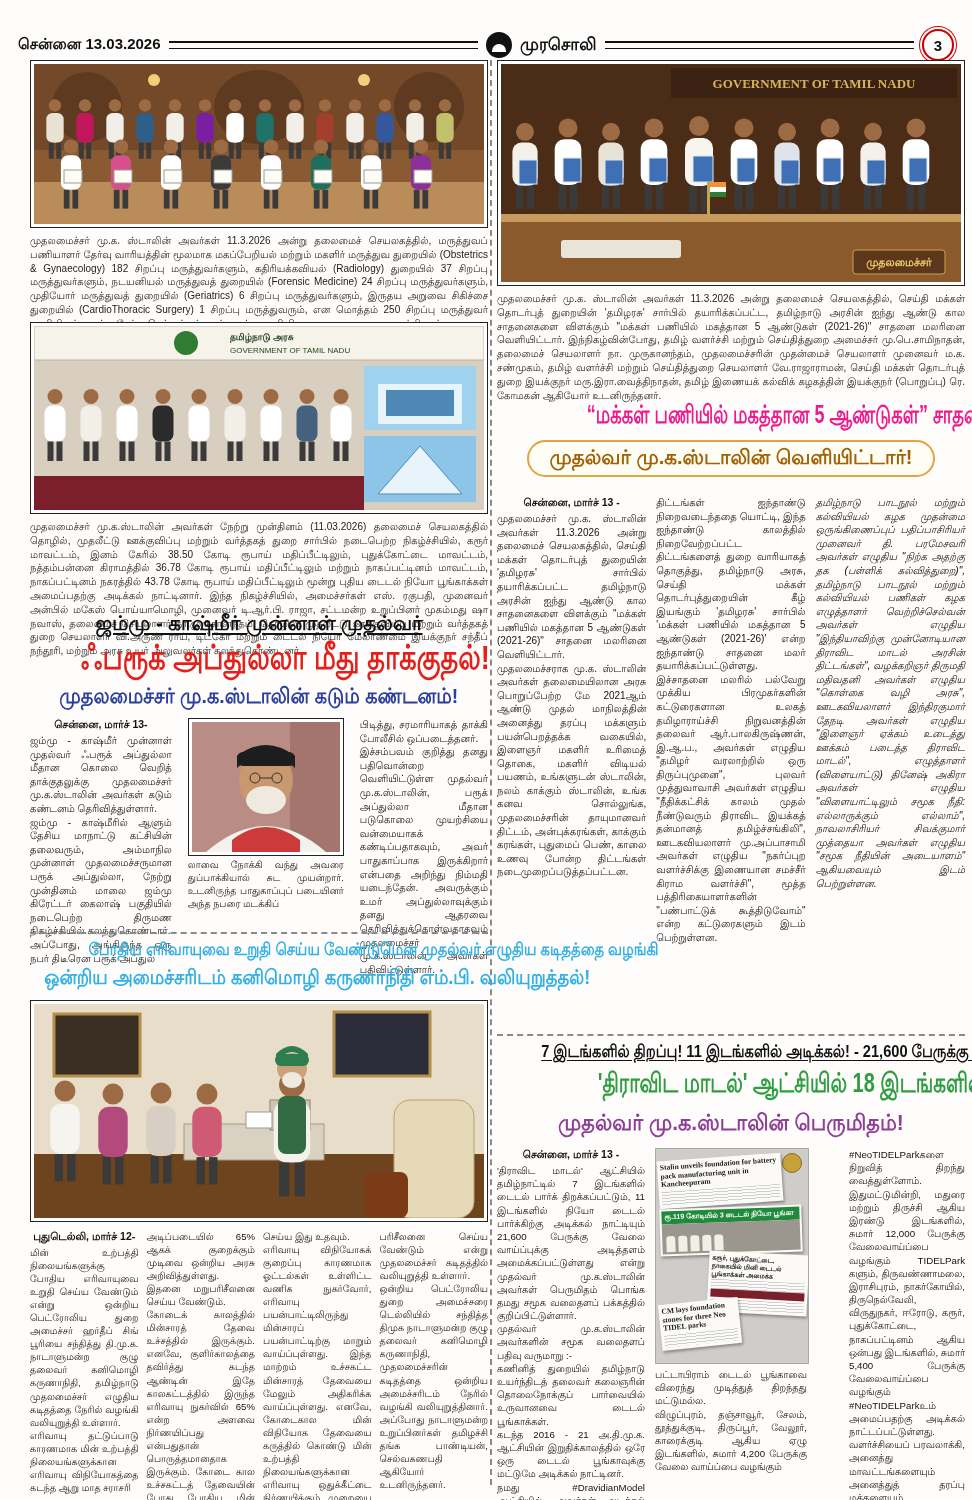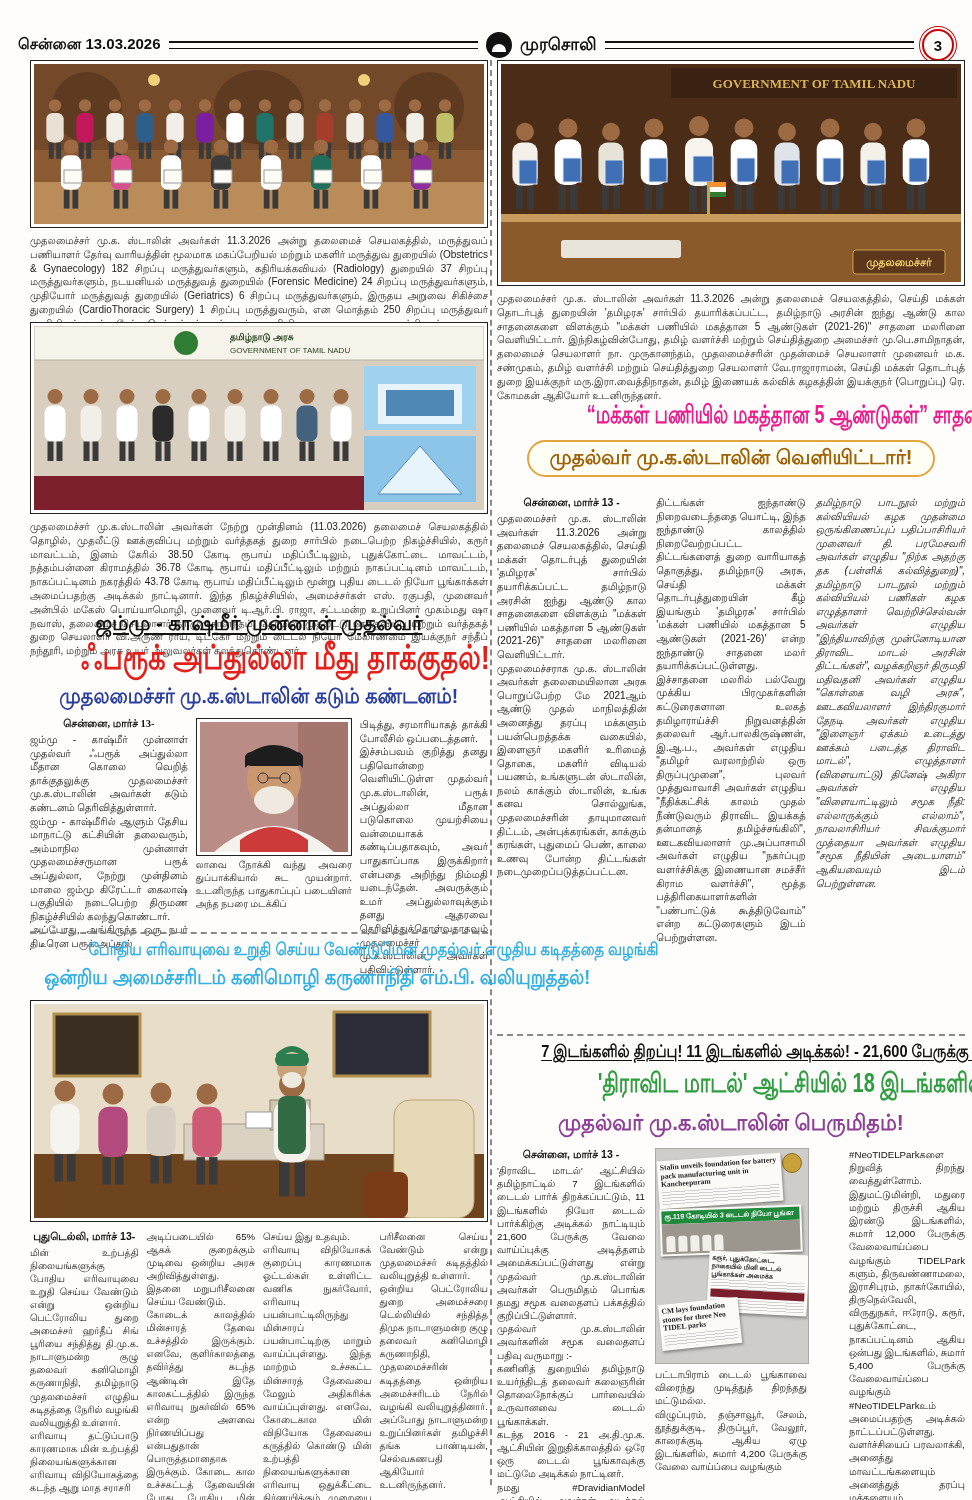--- a/index.html
+++ b/index.html
@@ -154,21 +154,21 @@
   <div class="abs kicker" style="left:30px;top:612px;width:458px;font-size:20px;">
     <u>ஜம்மு - காஷ்மீர் முன்னாள் முதல்வர்</u>
   </div>
   <div class="abs center" style="left:30px;top:638px;width:458px;color:#e3201b;">
     <span class="condense" style="font-size:34px;transform:scaleX(.8);">ஃபரூக் அப்துல்லா மீது தாக்குதல்!</span>
   </div>
   <div class="abs center" style="left:30px;top:684px;width:458px;color:#2a3f9f;">
     <span class="condense" style="font-size:21px;transform:scaleX(.92);">முதலமைச்சர் மு.க.ஸ்டாலின் கடும் கண்டனம்!</span>
   </div>
 
-  <div class="abs cols" style="left:30px;top:718px;width:458px;height:210px;gap:8px;font-family:Liberation Serif, serif;">
+  <div class="abs cols" style="left:30px;top:718px;width:458px;height:210px;gap:16px;">
     <div style="width:158px;">
       <div class="dateline">சென்னை, மார்ச் 13-</div>
       <div class="bodytxt">ஜம்மு - காஷ்மீர் முன்னாள் முதல்வர் ஃபரூக் அப்துல்லா மீதான கொலை வெறித் தாக்குதலுக்கு முதலமைச்சர் மு.க.ஸ்டாலின் அவர்கள் கடும் கண்டனம் தெரிவித்துள்ளார்.
 ஜம்மு - காஷ்மீரில் ஆளும் தேசிய மாநாட்டு கட்சியின் தலைவரும், அம்மாநில முன்னாள் முதலமைச்சருமான பரூக் அப்துல்லா, நேற்று முன்தினம் மாலை ஜம்மு கிரேட்டர் கைலாஷ் பகுதியில் நடைபெற்ற திருமண நிகழ்ச்சியில் கலந்துகொண்டார்.
 அப்போது, அங்கிருந்த ஒரு நபர் திடீரென பரூக் அப்துல்</div>
     </div>
     <div style="width:156px;">
       <div class="photo-frame" style="width:156px;height:138px;">
         <svg class="photo-inner" viewBox="0 0 148 130" preserveAspectRatio="none">
           <rect width="148" height="130" fill="#b98d86"></rect>
@@ -224,21 +224,21 @@
         <rect x="241" y="50" width="34" height="12" rx="6" fill="#2e7d4f"></rect>
         <ellipse cx="258" cy="76" rx="10" ry="8" fill="#efeae0"></ellipse>
         <rect x="244" y="92" width="28" height="58" rx="8" fill="#336b44"></rect>
       </g>
       <rect x="212" y="108" width="26" height="16" fill="#ffffff" stroke="#999"></rect>
     </svg>
   </div>
 
   <div class="abs cols" style="left:30px;top:1230px;width:458px;height:266px;gap:8px;">
     <div style="flex:1;">
-      <div class="dateline">புதுடெல்லி, மார்ச் 13-</div>
+      <div class="dateline">புதுடெல்லி, மார்ச் 12-</div>
       <div class="bodytxt" style="font-size:9.6px;">மின் உற்பத்தி நிலையங்களுக்கு போதிய எரிவாயுவை உறுதி செய்ய வேண்டும் என்று ஒன்றிய பெட்ரோலிய துறை அமைச்சர் ஹர்தீப் சிங் பூரியை சந்தித்து தி.மு.க. நாடாளுமன்ற குழு தலைவர் கனிமொழி கருணாநிதி, தமிழ்நாடு முதலமைச்சர் எழுதிய கடிதத்தை நேரில் வழங்கி வலியுறுத்தி உள்ளார்.
 எரிவாயு தட்டுப்பாடு காரணமாக மின் உற்பத்தி நிலையங்களுக்கான எரிவாயு விநியோகத்தை கடந்த ஆறு மாத சராசரி</div>
     </div>
     <div style="flex:1;">
         <div class="bodytxt" style="font-size:9.6px;">அடிப்படையில் 65% ஆகக் குறைக்கும் முடிவை ஒன்றிய அரசு அறிவித்துள்ளது. இதனை மறுபரிசீலனை செய்ய வேண்டும்.
 கோடைக் காலத்தில் மின்சாரத் தேவை உச்சத்தில் இருக்கும். எனவே, குளிர்காலத்தை தவிர்த்து கடந்த ஆண்டின் இதே காலகட்டத்தில் இருந்த எரிவாயு நுகர்வில் 65% என்ற அளவை நிர்ணயிப்பது என்பதுதான் பொருத்தமானதாக இருக்கும். கோடை கால உச்சகட்டத் தேவையின் போது போதிய மின் உற்பத்தியை உறுதி</div>
       </div>
     <div style="flex:1;">
         <div class="bodytxt" style="font-size:9.6px;">செய்ய இது உதவும்.
 எரிவாயு விநியோகக் குறைப்பு காரணமாக ஓட்டல்கள் உள்ளிட்ட வணிக நுகர்வோர், எரிவாயு பயன்பாட்டிலிருந்து மின்சாரப் பயன்பாட்டிற்கு மாறும் வாய்ப்புள்ளது. இந்த மாற்றம் உச்சகட்ட மின்சாரத் தேவையை மேலும் அதிகரிக்க வாய்ப்புள்ளது. எனவே, கோடைகால மின் விநியோக தேவையை கருத்தில் கொண்டு மின் உற்பத்தி நிலையங்களுக்கான எரிவாயு ஒதுக்கீட்டை நிர்ணயிக்கும் முறையை மீண்டும் மறு</div>

